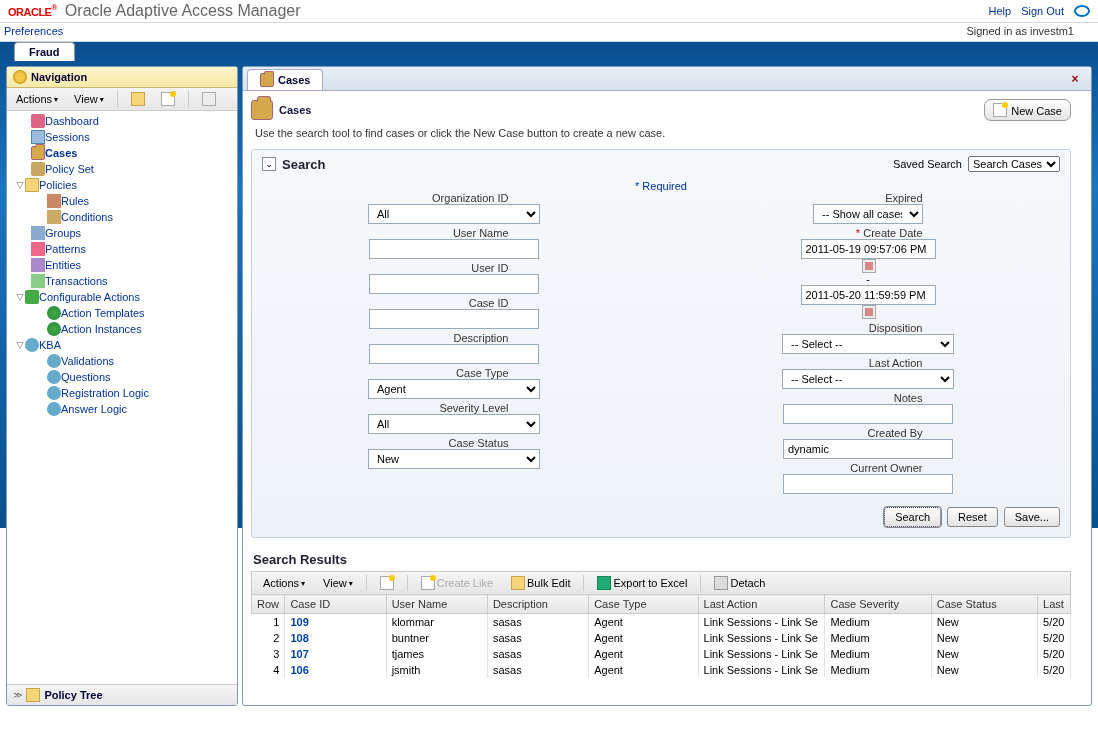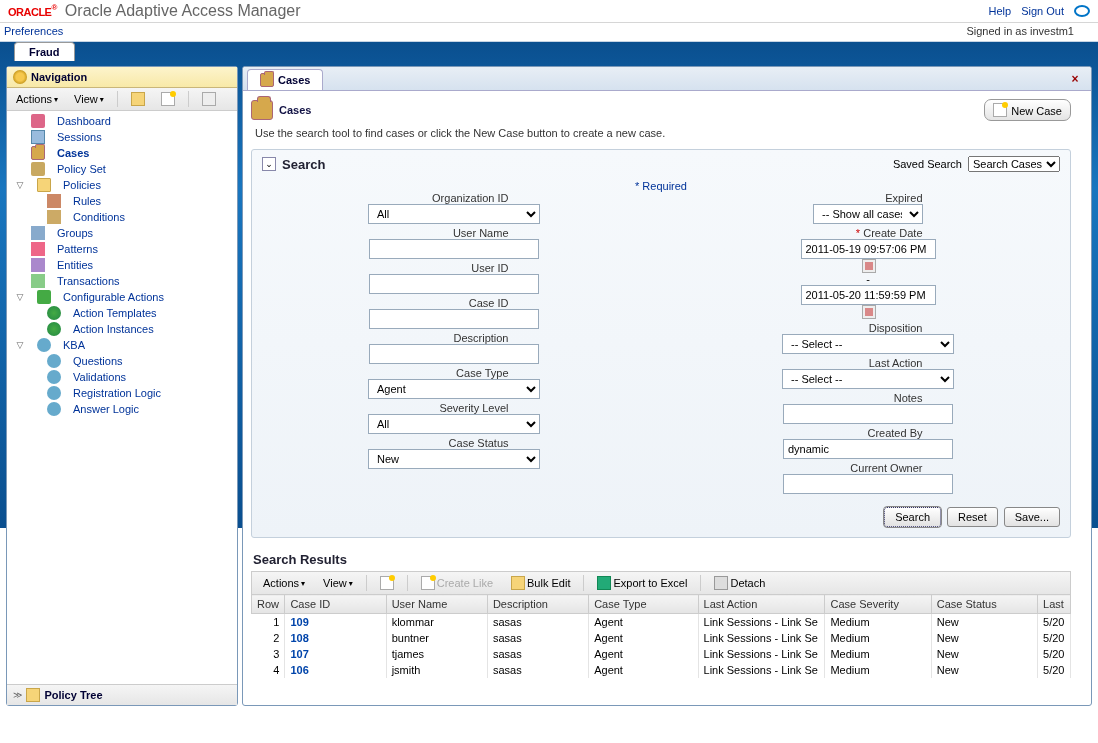--- a/index.html
+++ b/index.html
@@ -24,21 +24,21 @@
 
 .panels { display: flex; height: 640px; margin-top: 18px; gap: 4px; }
 
 
 .nav-panel { width: 232px; background: #fff; border: 1px solid #7a98b8; border-radius: 3px; display: flex; flex-direction: column; }
 .nav-header { background: linear-gradient(#fdf4cc, #f8e9a8); border-bottom: 1px solid #c9b67a; padding: 3px 6px; display: flex; align-items: center; gap: 4px; font-weight: bold; color: #003; }
 .nav-toolbar { background: linear-gradient(#f5f5f5,#e6e6e6); border-bottom: 1px solid #ccc; padding: 2px 4px; display: flex; align-items: center; gap: 6px; }
 .nav-toolbar .sep { width: 1px; height: 16px; background: #ccc; margin: 0 2px; }
 .tb-btn { padding: 1px 4px; border: 1px solid transparent; border-radius: 2px; cursor: pointer; display: inline-flex; align-items: center; gap: 2px; }
 .tree { flex: 1; overflow: auto; padding: 2px 0; }
-.tree-item { display: flex; align-items: center; gap: 12px; padding: 1px 0 1px 8px; cursor: pointer; white-space: nowrap; }
+.tree-item { display: flex; align-items: center; gap: 0; padding: 1px 0 1px 8px; cursor: pointer; white-space: nowrap; }
 .tree-item .lbl { color: #003399; }
 .indent1 { padding-left: 24px; }
 .indent2 { padding-left: 40px; }
 .expander { width: 10px; color: #666; font-size: 9px; display: inline-block; text-align: center; }
 .nav-footer { border-top: 1px solid #ccc; background: linear-gradient(#f5f5f5,#e6e6e6); padding: 3px 6px; display: flex; align-items: center; gap: 4px; }
 
 
 .ico { width: 14px; height: 14px; display: inline-block; flex-shrink: 0; }
 .i-compass { background: radial-gradient(circle, #f6c84c 40%, #c89a1e 70%); border-radius: 50%; }
 .i-dash { background: #d68; border-radius: 2px; }
@@ -223,25 +223,25 @@
             <span class="ico i-gear"></span>
             <span class="lbl">Action Instances</span>
           </div>
         <div class="tree-item">
             <span class="expander">▽</span>
             <span class="ico i-kba"></span>
             <span class="lbl">KBA</span>
           </div>
         <div class="tree-item indent2">
             <span class="ico i-kba"></span>
+            <span class="lbl">Validations</span>
+          </div>
+        <div class="tree-item indent2">
+            <span class="ico i-kba"></span>
             <span class="lbl">Questions</span>
-          </div>
-        <div class="tree-item indent2">
-            <span class="ico i-kba"></span>
-            <span class="lbl">Validations</span>
           </div>
         <div class="tree-item indent2">
             <span class="ico i-kba"></span>
             <span class="lbl">Registration Logic</span>
           </div>
         <div class="tree-item indent2">
             <span class="ico i-kba"></span>
             <span class="lbl">Answer Logic</span>
           </div>
       </div>

